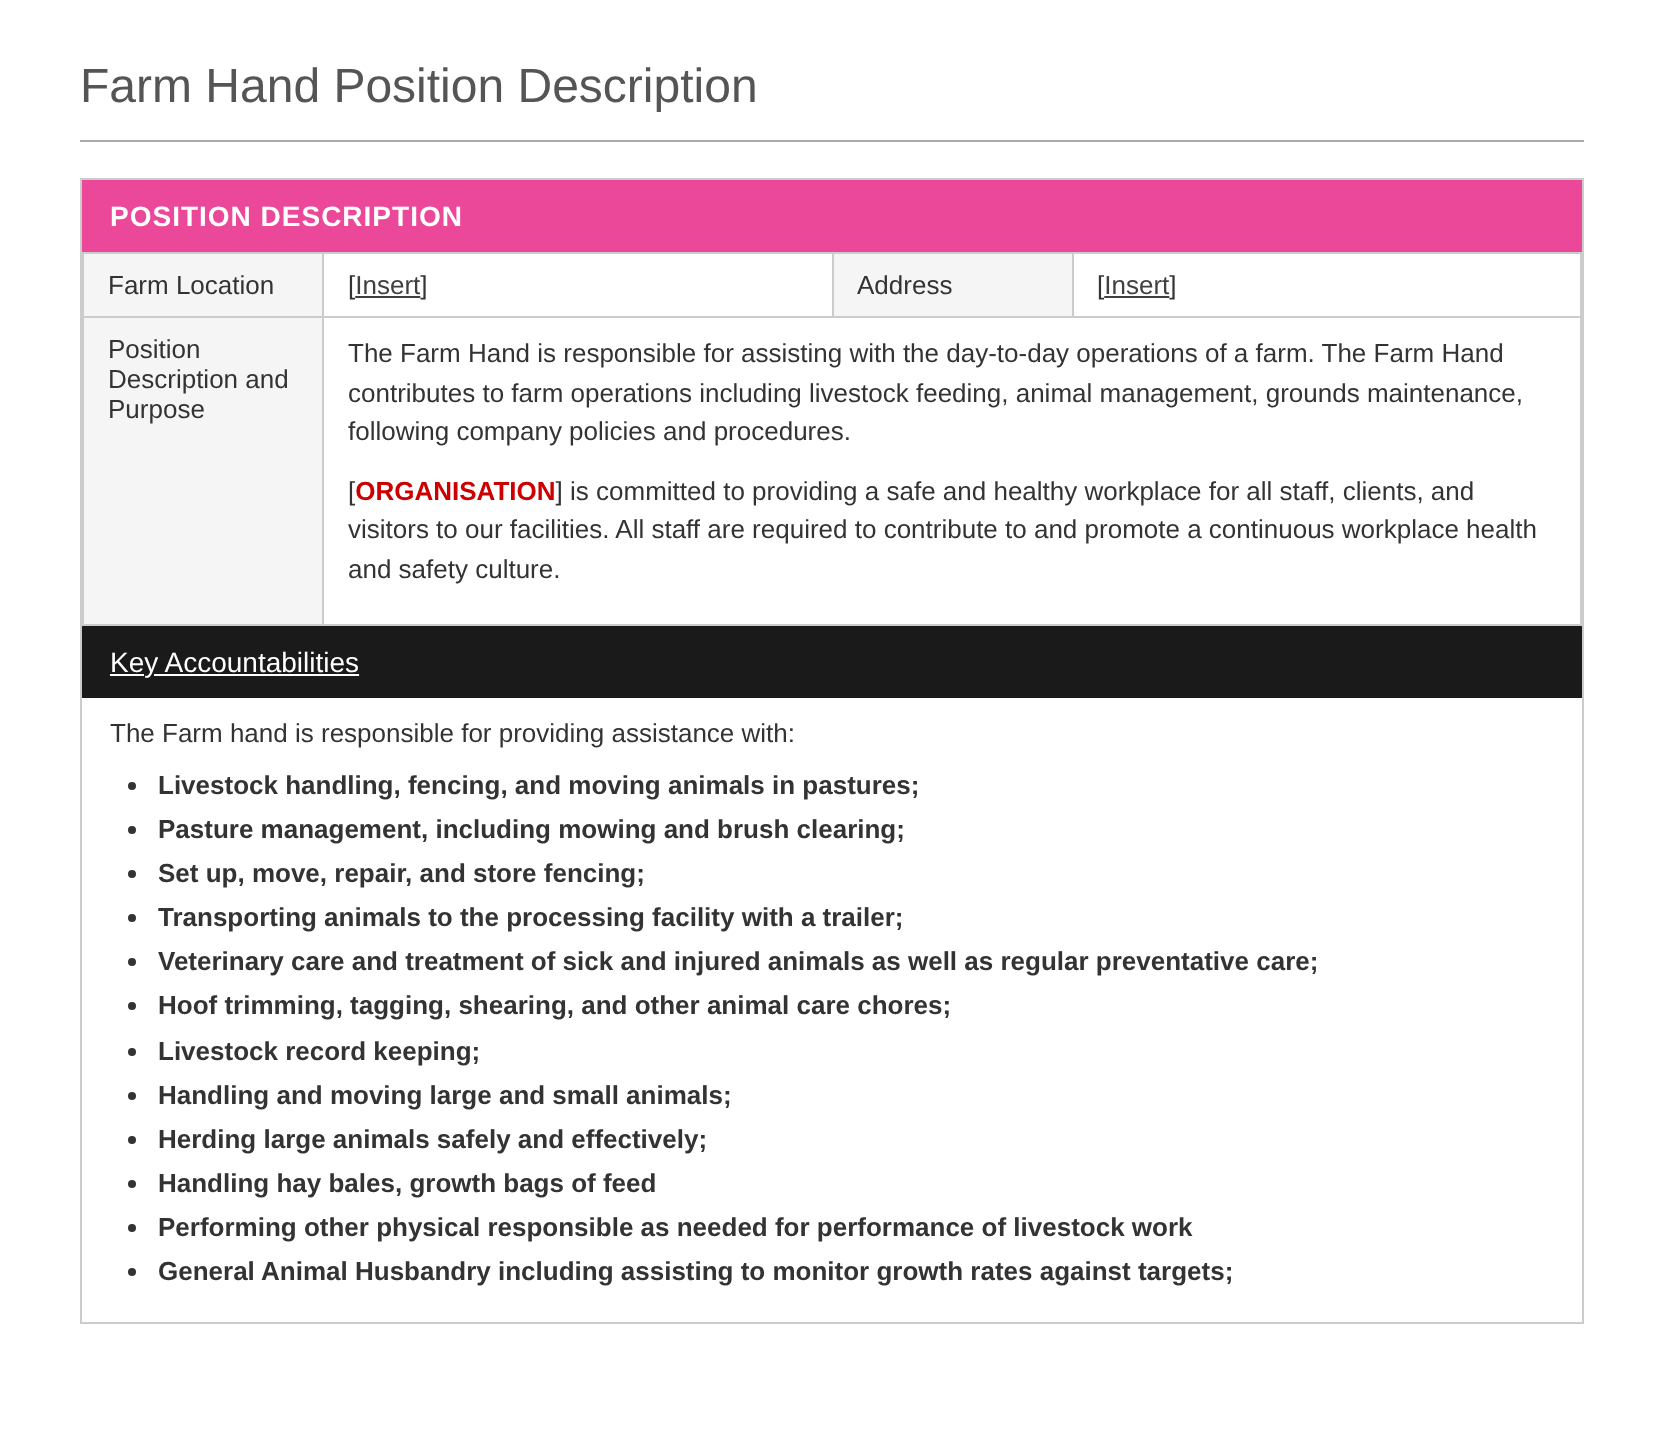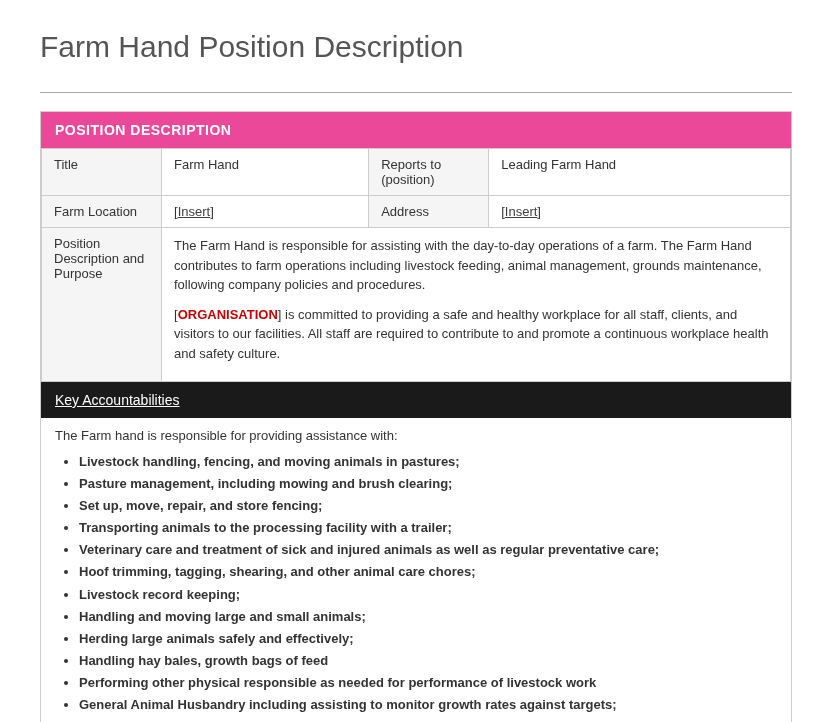--- a/index.html
+++ b/index.html
@@ -4,24 +4,24 @@
   <style>
     * { box-sizing: border-box; margin: 0; padding: 0; }
     body {
       font-family: Arial, sans-serif;
       font-size: 13px;
       color: #333;
       background: #fff;
       padding: 30px 40px;
     }
     h1.page-title {
-      font-size: 30px;
+      font-size: 24px;
       font-weight: normal;
       color: #555;
-      margin-bottom: 28px;
+      margin-bottom: 12px;
     }
     hr.divider {
       border: none;
       border-top: 1px solid #aaa;
       margin-bottom: 18px;
     }
     .doc-container {
       border: 1px solid #ccc;
       width: 100%;
     }
@@ -99,26 +99,20 @@
 
 <h1 class="page-title">Farm Hand Position Description</h1>
 <hr class="divider">
 
 <div class="doc-container">
 
   <div class="section-header">POSITION DESCRIPTION</div>
 
   <table class="info-table">
     <tbody>
-        <tr>
-      <td class="label-cell">Title</td>
-      <td class="value-cell">Farm Hand</td>
-      <td class="label-cell">Reports to (position)</td>
-      <td class="value-cell">Leading Farm Hand</td>
-    </tr>
     <tr>
       <td class="label-cell">Farm Location</td>
       <td class="value-cell">[<span class="link-text">Insert</span>]</td>
       <td class="label-cell">Address</td>
       <td class="value-cell">[<span class="link-text">Insert</span>]</td>
     </tr>
     <tr>
       <td class="label-cell">Position Description and Purpose</td>
       <td class="value-cell description-cell" colspan="3">
         <p>The Farm Hand is responsible for assisting with the day-to-day operations of a farm. The Farm Hand contributes to farm operations including livestock feeding, animal management, grounds maintenance, following company policies and procedures.</p>

